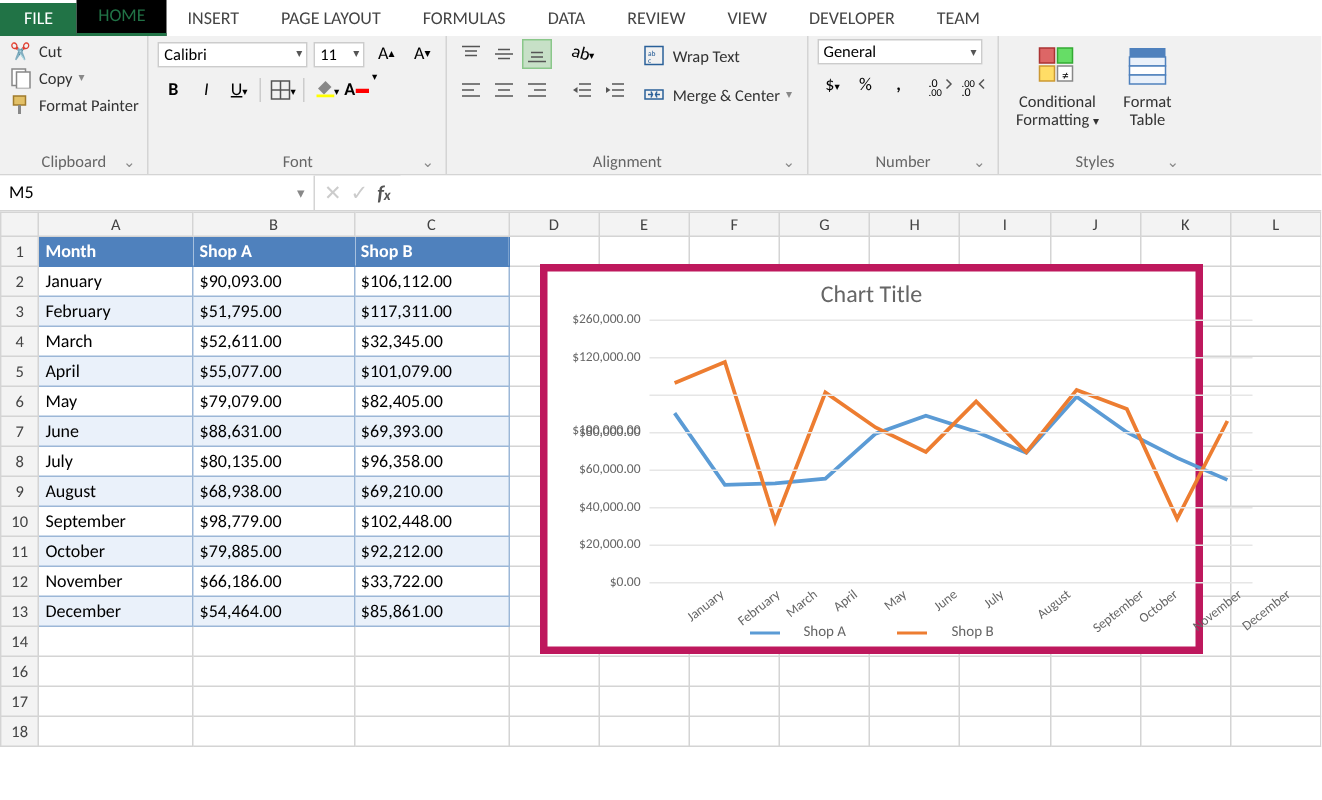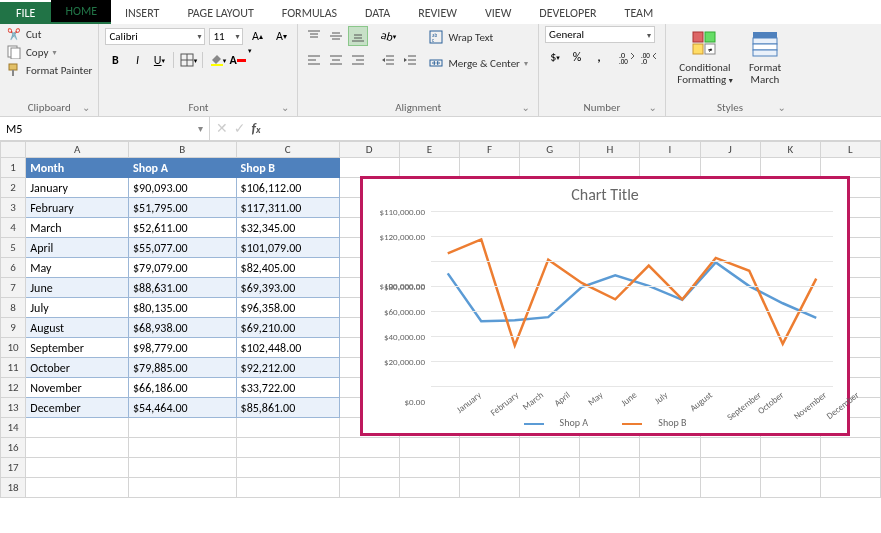--- a/index.html
+++ b/index.html
@@ -47,21 +47,21 @@
   td.cell { border: 1px solid #d4d4d4; height: 20px; font-size: 12px; padding: 0 4px; white-space: nowrap; overflow:hidden; background:#fff;}
   .rowhdr { width:26px;}
   th.colA{width:105px;} th.colB{width:110px;} th.colC{width:105px;}
   th.colrest{width:63px;}
 
   .tblhdr { background: #4f81bd !important; color: #fff; font-weight: bold; border:1px solid #4f81bd !important;}
   .band { background: #eaf1fa !important;}
   td.cell.tblcell { border-color:#9cb7d7;margin-left:12px;}
 
   
-  .chart { position:absolute; left: 360px; top: 35px; width: 490px; height: 260px; background:#fff; border:3px solid #be185d;}
+  .chart { position:absolute; left: 360px; top: 35px; width: 442px; height: 260px; background:#fff; border:5px solid #be185d;}
   .chart-inner{position:relative;width:100%;height:100%;}
   .chart-title{ text-align:center; font-size:16px; color:#666; padding:6px 0 2px;}
   .plot{position:absolute; left:68px; top:32px; width:402px; height:175px;}
   .yaxis{position:absolute; left:0; top:32px; width:66px; height:175px;}
   .ylabel{position:absolute; right:4px; font-size:9px; color:#666; transform:translateY(-50%);}
   .gridline{position:absolute; left:0; right:0; height:1px; background:#e6e6e6;}
   .xaxis{position:absolute; left:68px; top:208px; width:402px; height:30px;}
   .xlabel{position:absolute; font-size:9px; color:#666; transform-origin:top right; transform:rotate(-38deg); white-space:nowrap;}
   .legend{position:absolute;left:0;right:0;bottom:4px;text-align:center;font-size:10px;color:#666;}
   .legend span{margin:0 8px;}
@@ -323,21 +323,21 @@
       </div>
       <div class="big-btn" style="width:46px;">
         <span class="ic">
             <svg width="28" height="28">
               <rect x="2" y="2" width="24" height="6" fill="#4f81bd"></rect>
               <rect x="2" y="8" width="24" height="6" fill="#eaf1fa" stroke="#4f81bd"></rect>
               <rect x="2" y="14" width="24" height="6" fill="#fff" stroke="#4f81bd"></rect>
               <rect x="2" y="20" width="24" height="6" fill="#eaf1fa" stroke="#4f81bd"></rect>
             </svg>
           </span>
-        <span class="lbl"><span>Format March</span></span>
+        <span class="lbl"><span>Format Table</span></span>
       </div>
     </div>
     <div class="group-label" style="padding-right:0;">Styles</div>
   </div>
 </div>
 
 <div class="fbar">
   <div class="namebox">
       <span>M5</span>
       <span class="drop">▾</span>
@@ -623,28 +623,28 @@
           <td class="cell"></td>
           <td class="cell"></td>
         </tr>
       </tbody>
     </table>
 
   <div class="chart">
     <div class="chart-inner">
       <div class="chart-title">Chart Title</div>
       <div class="yaxis" id="yaxis">
-          <div class="ylabel" style="top: 175px; margin-top: 15px;">$0.00</div>
+          <div class="ylabel" style="top: 175px;">$0.00</div>
           <div class="ylabel" style="top: 150px; margin-left: 12px;">$20,000.00</div>
           <div class="ylabel" style="top: 125px;">$40,000.00</div>
           <div class="ylabel" style="top: 100px;">$60,000.00</div>
           <div class="ylabel" style="top: 75px;">$80,000.00</div>
           <div class="ylabel" style="top: 50px; margin-top: 24px;">$100,000.00</div>
           <div class="ylabel" style="top: 25px;">$120,000.00</div>
-          <div class="ylabel" style="top: 0px;">$110,000.00</div>
+          <div class="ylabel" style="top: 0px;">$260,000.00</div>
         </div>
       <div class="plot" id="plot">
         <svg class="plotsvg" id="plotsvg">
             <polyline points="16.75,62.38374999999999 50.25,110.25625000000001 83.75,109.23625 117.25,106.15375 150.75,76.15125 184.25,64.21125 217.75,74.83125 251.25,88.8275 284.75,51.52624999999999 318.25,75.14375 351.75,92.2675 385.25,106.92" stroke="#5b9bd5"></polyline>
             <polyline points="16.75,42.360000000000014 50.25,28.361249999999984 83.75,134.56875 117.25,48.651250000000005 150.75,71.99374999999999 184.25,88.25874999999999 217.75,54.55250000000001 251.25,88.4875 284.75,46.94 318.25,59.735 351.75,132.8475 385.25,67.67374999999998" stroke="#ed7d31"></polyline>
           </svg>
       <div class="gridline" style="top: 175px;"></div>
           <div class="gridline" style="top: 150px;"></div>
           <div class="gridline" style="top: 125px;"></div>
           <div class="gridline" style="top: 100px;"></div>

